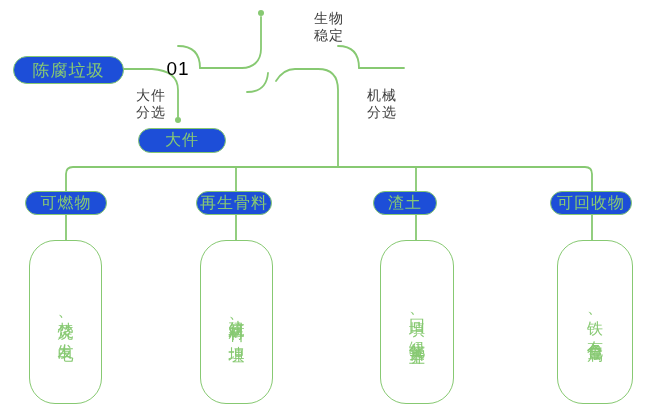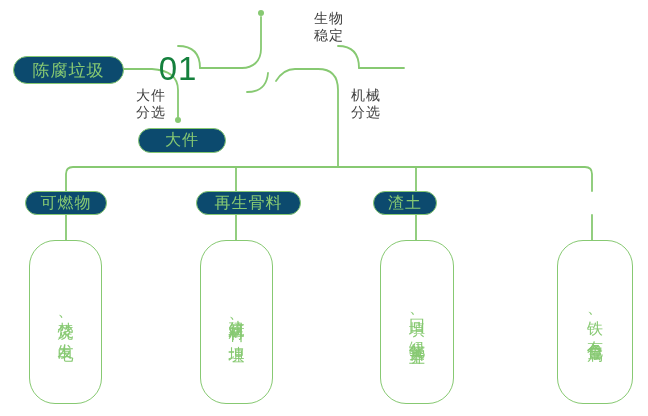--- a/index.html
+++ b/index.html
@@ -5,41 +5,41 @@
   html,body{margin:0;padding:0;background:#fff;}
   .canvas{
     position:relative;width:648px;height:416px;background:#ffffff;overflow:hidden;
     font-family:"Liberation Sans","DejaVu Sans",sans-serif;
   }
   .canvas svg{position:absolute;left:0;top:0;}
   .pill{
     position:absolute;box-sizing:border-box;
     border:1.5px solid #87C972;border-radius:14px;
     color:#87C972;display:flex;align-items:center;justify-content:center;
-    background:#0c4a6e;letter-spacing:1px;
+    background:#1d4ed8;letter-spacing:1px;
   }
   .pill-source{left:13px;top:56px;width:111px;height:28px;font-size:17px;}
   .pill-bulky{left:138px;top:128px;width:88px;height:25px;font-size:16px;}
   .pill-cat{top:191px;height:24px;font-size:16px;border-radius:12px;}
   .pill-cat1{left:25px;width:82px;}
-  .pill-cat2{left:196px;width:105px;border-radius:12px;}
+  .pill-cat2{left:196px;width:76px;border-radius:12px;}
   .pill-cat3{left:373px;width:64px;}
   .pill-cat4{left:550px;width:82px;}
   .stage-number{
     position:absolute;top:55px;width:60px;text-align:center;
-    font-size:33px;line-height:28px;font-weight:300;color:#15803d;letter-spacing:1px;
+    font-size:19px;line-height:28px;font-weight:300;color:#000000;letter-spacing:1px;
   }
   .num1{left:148px;} .num2{left:231px;} .num3{left:308px;}
   .stage-label{
     position:absolute;font-size:14px;line-height:17px;color:#3E3E3E;
     white-space:pre-line;letter-spacing:1px;
   }
   .lab1{left:136px;top:87px;}
   .lab2{left:287px;top:10px;margin-left:27px;}
-  .lab3{left:351px;top:87px;text-align:right;}
+  .lab3{left:367px;top:87px;text-align:right;}
   .outbox{
     position:absolute;top:240px;height:164px;box-sizing:border-box;
     border:1.5px solid #87C972;border-radius:26px;background:#fff;
     display:flex;align-items:center;justify-content:center;
   }
   .box1{left:29px;width:73px;}
   .box2{left:200px;width:73px;}
   .box3{left:380px;width:74px;}
   .box4{left:557px;width:76px;}
   .vtext{
@@ -92,20 +92,23 @@
 
   <div class="pill pill-cat pill-cat1">
     <span>可燃物</span>
   </div>
   <div class="pill pill-cat pill-cat2">
     <span>再生骨料</span>
   </div>
   <div class="pill pill-cat pill-cat3">
     <span>渣土</span>
   </div>
+  <div class="pill pill-cat pill-cat4">
+    <span>可回收物</span>
+  </div>
 
   <div class="outbox box1">
     <span class="vtext">焚烧、发电</span>
   </div>
   <div class="outbox box2">
     <span class="vtext">建筑材料、填埋</span>
   </div>
   <div class="outbox box3">
     <span class="vtext">回填、绿化营养土</span>
   </div>

